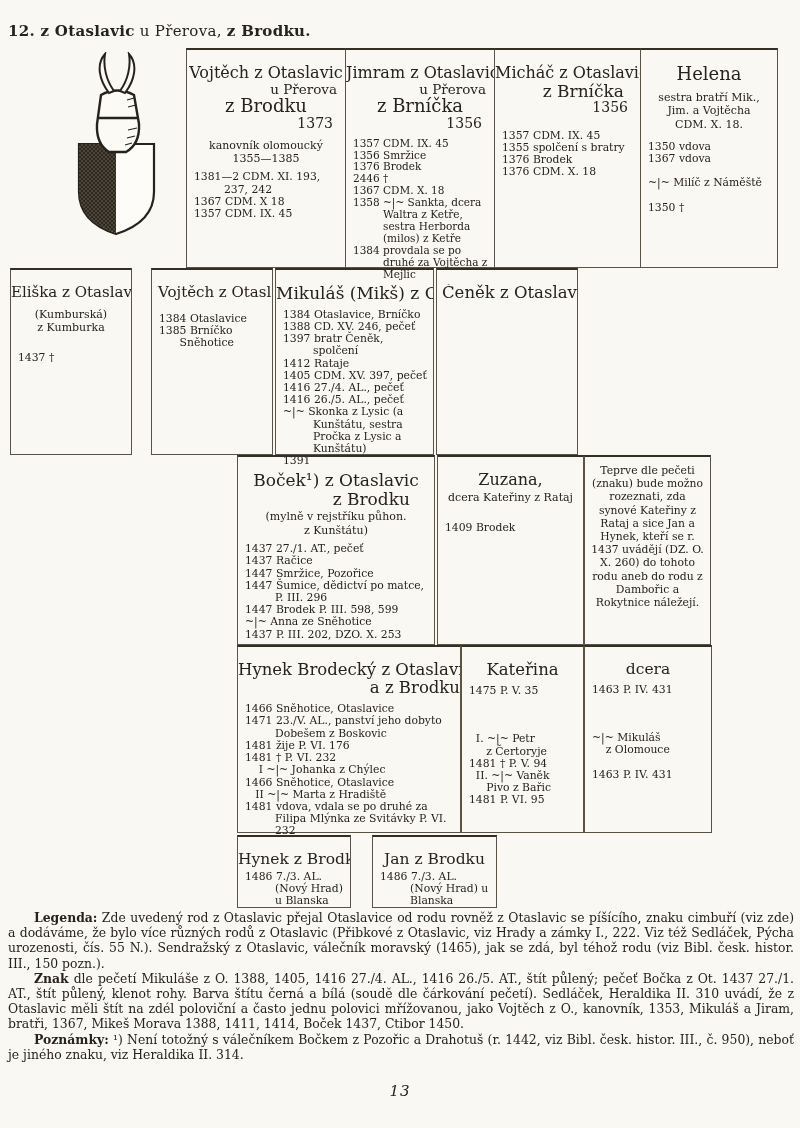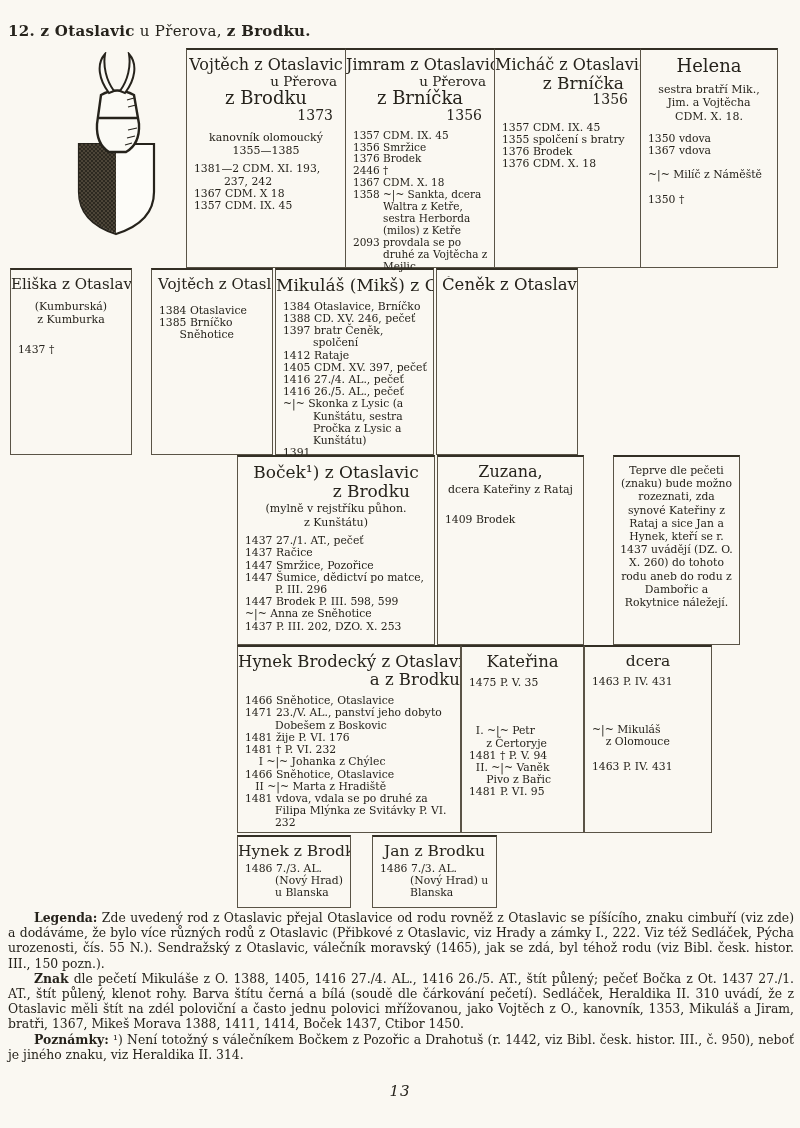--- a/index.html
+++ b/index.html
@@ -7,21 +7,21 @@
     width:800px;height:1128px;position:relative;overflow:hidden;
     background:#faf8f2;color:#26231c;
     font-family:"DejaVu Serif","Liberation Serif",serif;
   }
   .page-title{position:absolute;left:8px;top:22px;font-size:15px;letter-spacing:.3px;}
   .page-title .bld{font-weight:bold;}
   .box{
     position:absolute;box-sizing:border-box;background:transparent;
     border:1px solid #5a5447;border-top:2.5px solid #332f25;
   }
-  .hdr{margin-top:6px;}
+  .hdr{margin-top:14px;}
   .t{font-size:15.5px;line-height:1.1;text-align:center;white-space:nowrap;overflow:hidden;}
   .sub{margin-top:7px;font-size:11px;line-height:1.22;text-align:center;}
   .ent{margin-top:6px;padding:0 4px 0 7px;}
   .e{font-size:10.8px;line-height:12.2px;padding-left:30px;text-indent:-30px;}
   .e:empty{height:12px;}
   .note-text{font-size:10.8px;line-height:13.2px;text-align:center;padding:7px 5px 0 5px;}
 
   
   #b-vojtech .t:nth-child(1){font-size:16px;}
   #b-vojtech .t:nth-child(2){text-align:right;padding-right:8px;font-size:13.5px;}
@@ -107,21 +107,21 @@
       <div class="t">z Brníčka</div>
       <div class="t">1356</div>
     </div>
   <div class="ent">
       <div class="e">1357 CDM. IX. 45</div>
       <div class="e">1356 Smržice</div>
       <div class="e">1376 Brodek</div>
       <div class="e">2446 †</div>
       <div class="e">1367 CDM. X. 18</div>
       <div class="e">1358 ~|~ Sankta, dcera Waltra z Ketře, sestra Herborda (milos) z Ketře</div>
-      <div class="e">2093 provdala se po druhé za Vojtěcha z Mejlic</div>
+      <div class="e">1384 provdala se po druhé za Vojtěcha z Mejlic</div>
     </div>
 </div>
 
 <div class="box" id="b-michac" style="left:494px;top:48px;width:147px;height:220px">
   <div class="hdr">
       <div class="t">Micháč z Otaslavic</div>
       <div class="t">z Brníčka</div>
       <div class="t">1356</div>
     </div>
   <div class="ent" style="margin-top:14px">
@@ -225,21 +225,21 @@
     </div>
   <div class="sub" style="margin-top:2px">
       <div class="s">dcera Kateřiny z Rataj</div>
     </div>
   <div class="ent">
       <div class="e"></div>
       <div class="e">1409 Brodek</div>
     </div>
 </div>
 
-<div class="box" id="b-note" style="left:613px;top:455px;width:127px;height:190px">
+<div class="box" id="b-note" style="left:584px;top:455px;width:127px;height:190px">
   <div class="note-text">Teprve dle pečeti (znaku) bude možno rozeznati, zda synové Kateřiny z Rataj a sice Jan a Hynek, kteří se r. 1437 uvádějí (DZ. O. X. 260) do tohoto rodu aneb do rodu z Dambořic a Rokytnice náležejí.</div>
 </div>
 
 <div class="box" id="b-hynekb" style="left:237px;top:645px;width:224px;height:188px">
   <div class="hdr">
       <div class="t">Hynek Brodecký z Otaslavic</div>
       <div class="t">a z Brodku</div>
     </div>
   <div class="ent">
       <div class="e">1466 Sněhotice, Otaslavice</div>

